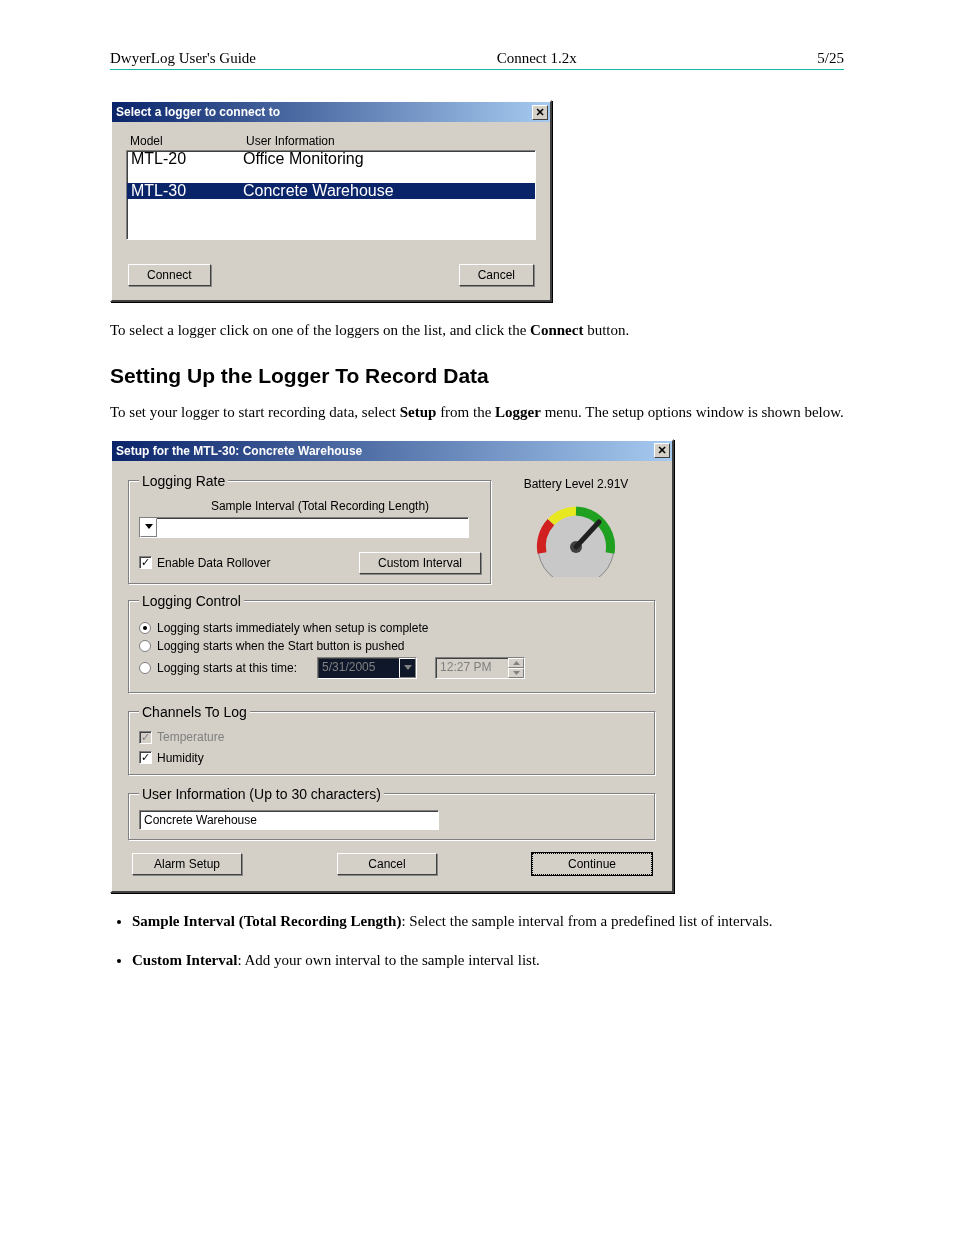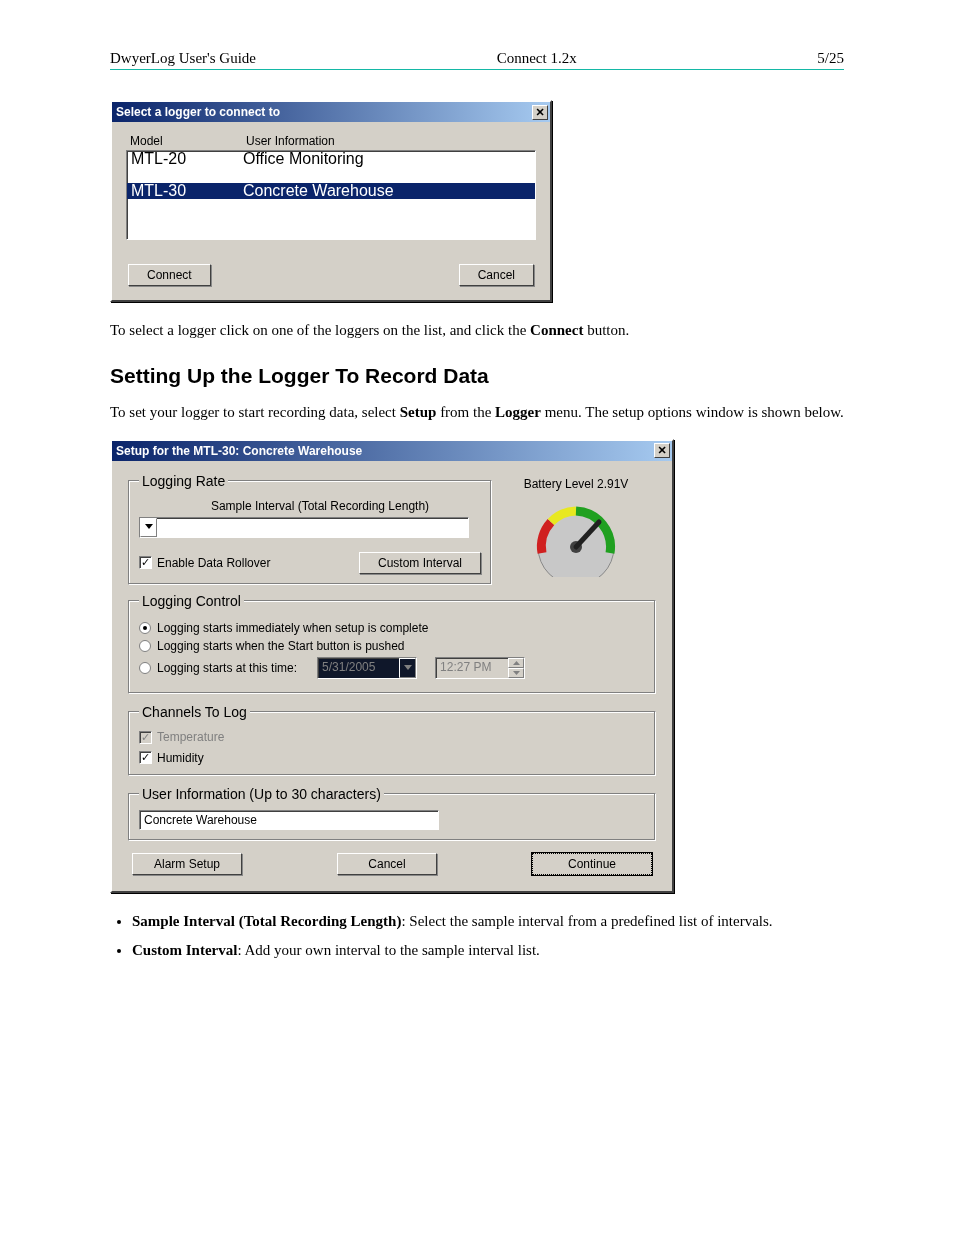--- a/index.html
+++ b/index.html
@@ -22,21 +22,21 @@
   }
   .page-header .center { text-align: center; }
   h2.section {
     font-family: Arial, Helvetica, sans-serif;
     font-weight: bold;
     font-size: 21px;
     margin: 24px 0 14px 0;
   }
   p.body { margin: 10px 0 16px 0; line-height: 1.35; }
   ul.bullets { margin: 6px 0 0 22px; padding: 0; }
-  ul.bullets li { margin: 8px 0; line-height: 1.4; }
+  ul.bullets li { margin: 18px 0; line-height: 1.4; }
   b { font-weight: bold; }
 
   
   .win-dialog {
     font-family: Tahoma, "MS Sans Serif", Arial, sans-serif;
     font-size: 12px;
     background: #d4d0c8;
     border-top: 2px solid #fff;
     border-left: 2px solid #fff;
     border-right: 2px solid #404040;

